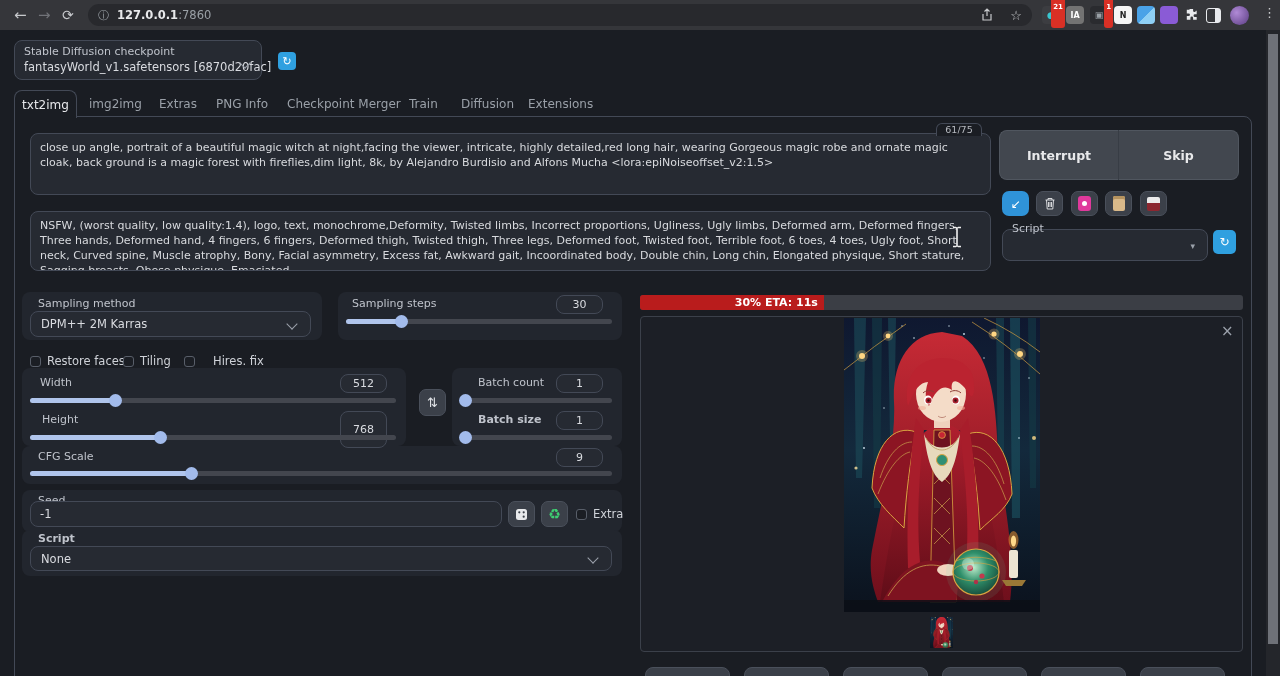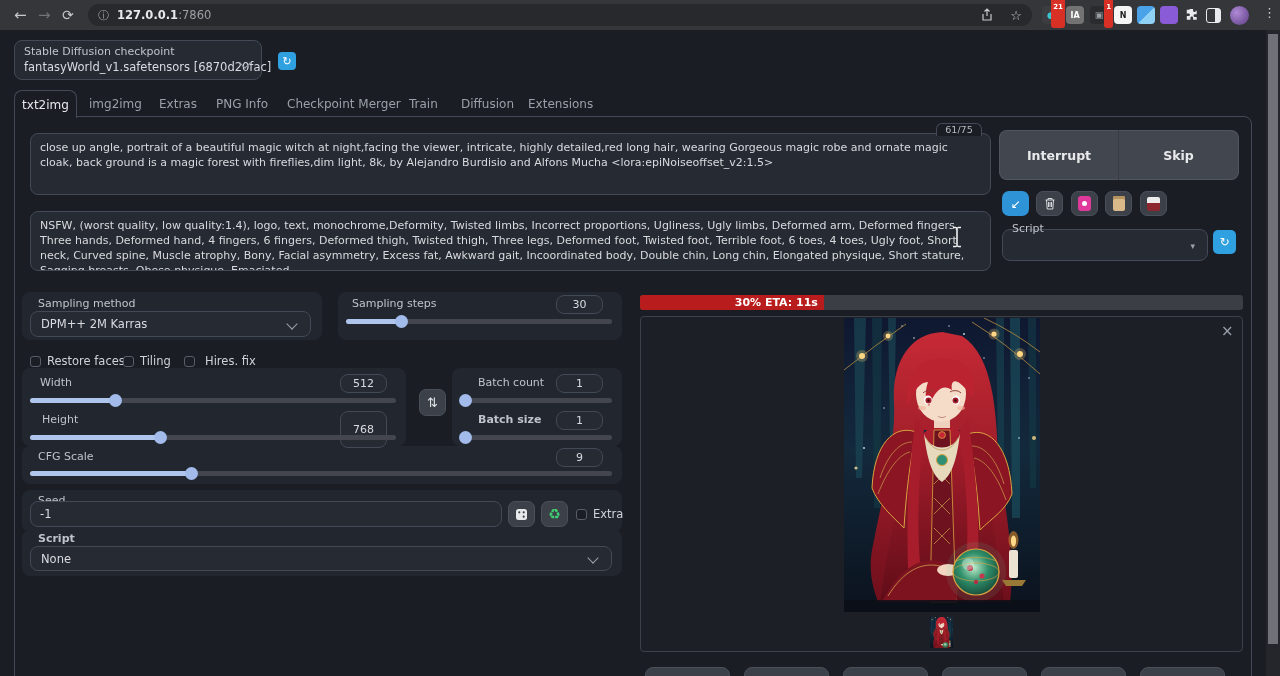--- a/index.html
+++ b/index.html
@@ -124,21 +124,21 @@
 </div>
 
 <div class="abs" style="left:30px;top:354px;display:flex;align-items:center;gap:6px;">
   <span class="cb"></span>
     <span class="cb-lbl">Restore faces</span>
 </div>
 <div class="abs" style="left:123px;top:354px;display:flex;align-items:center;gap:6px;">
   <span class="cb"></span>
     <span class="cb-lbl">Tiling</span>
 </div>
-<div class="abs" style="left:184px;top:354px;display:flex;align-items:center;gap:10px;">
+<div class="abs" style="left:184px;top:354px;display:flex;align-items:center;gap:18px;">
   <span class="cb"></span>
     <span class="cb-lbl">Hires. fix</span>
 </div>
 
 <div class="abs panel" style="left:22px;top:368px;width:384px;height:78px;"></div>
 <div class="abs panel" style="left:452px;top:368px;width:170px;height:78px;"></div>
 <div class="abs panel" style="left:22px;top:446px;width:600px;height:38px;"></div>
 
 <div class="abs lbl" style="left:40px;top:376px;">Width</div>
 <input class="abs numbox" style="left: 340px; top: 374px; width: 47px; height: 19px;" value="512">

